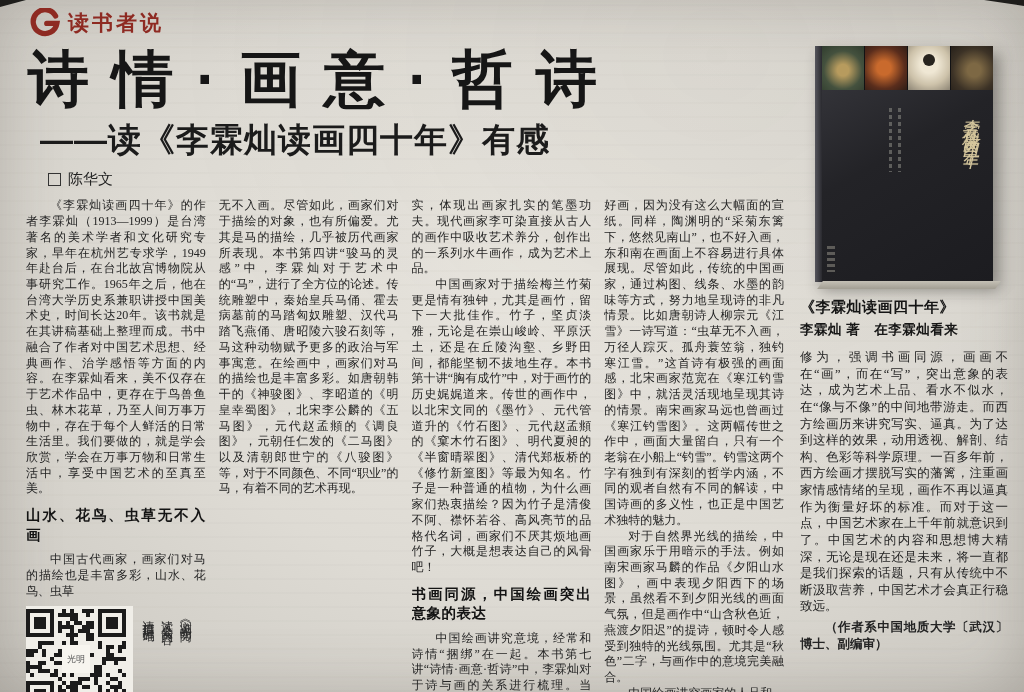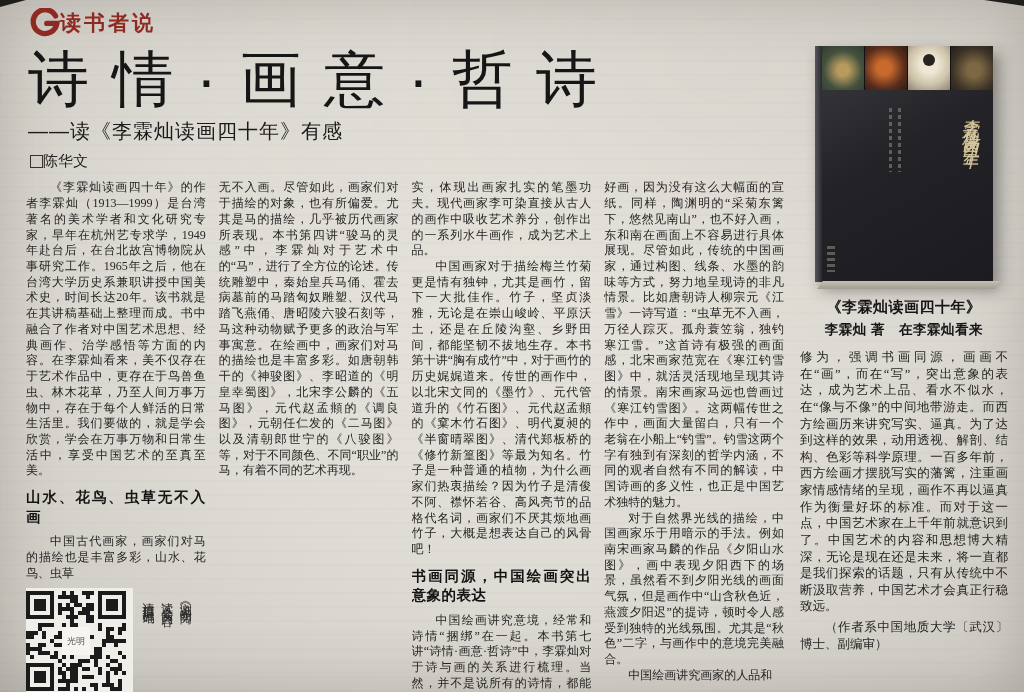--- a/index.html
+++ b/index.html
@@ -23,49 +23,49 @@
       radial-gradient(ellipse at 70% 8%, rgba(110,105,95,.10), transparent 55%);
   }
   .corner{position:absolute;background:#1e1d1b;}
   .corner.tl{left:0;top:0;width:26px;height:7px;clip-path:polygon(0 0,100% 0,0 100%);}
   .corner.tr{right:0;top:0;width:40px;height:6px;clip-path:polygon(0 0,100% 0,100% 100%);}
 
   .main{display:flex;gap:16px;position:relative;}
   .left{width:758px;flex:0 0 auto;}
 
   
-  .masthead{display:flex;align-items:center;height:34px;margin-left:4px;}
+  .masthead{display:flex;align-items:center;gap:8px;height:34px;margin-left:4px;}
   .logo-g{width:30px;height:30px;display:inline-block;}
   .logo-text{
     font-family:"Liberation Sans", sans-serif;font-weight:bold;
     font-size:21px;color:#8e2a22;letter-spacing:3px;
   }
   h1.title{
     margin:8px 0 0 2px;font-family:"Liberation Sans", sans-serif;
-    font-weight:400;font-size:61px;line-height:1.04;color:#161616;
+    font-weight:700;font-size:61px;line-height:1.04;color:#161616;
     letter-spacing:.38em;white-space:nowrap;
   }
   h2.subtitle{
-    margin:7px 0 0 2px;font-family:"Liberation Sans", sans-serif;
-    font-weight:normal;font-size:20px;color:#1b1b1b;letter-spacing:1px;
-  }
-  .author{margin:7px 0 0 4px;font-size:15px;color:#222;display:flex;align-items:center;text-align:center;}
+    margin:7px 0 0 14px;font-family:"Liberation Sans", sans-serif;
+    font-weight:bold;font-size:33px;color:#1b1b1b;letter-spacing:1px;
+  }
+  .author{margin:7px 0 0 22px;font-size:15px;color:#222;display:flex;align-items:center;gap:7px;text-align:center;}
   .author .sq{width:11px;height:11px;border:1.5px solid #333;display:inline-block;}
 
   
   .columns{display:flex;gap:13px;height:521px;margin-top:9px;}
   .col{flex:1 1 0;overflow:hidden;}
   .colblocks{font-size:12px;line-height:1.31;color:#242424;text-align:justify;}
   .colblocks p{margin:0;}
   .colblocks p.indent{text-indent:2em;}
   .colblocks .subhead{
     font-family:"Liberation Sans", sans-serif;font-weight:bold;color:#141414;
     font-size:14.5px;line-height:1.35;margin:9px 0 7px 0;letter-spacing:.5px;
   }
-  .colblocks .byline{font-family:"Liberation Sans", sans-serif;font-weight:normal;margin-top:4px;}
+  .colblocks .byline{font-family:"Liberation Sans", sans-serif;font-weight:bold;margin-top:4px;}
 
   
   .qr-block{display:flex;gap:9px;margin-top:10px;align-items:flex-start;}
   .qr-svg{background:#f0eee8;display:block;box-shadow:0 0 0 3px #f0eee8;}
   .qr-text{
     writing-mode:vertical-rl;white-space:pre-line;
     font-size:12px;line-height:1.55;letter-spacing:2px;color:#2a2a2a;
     height:118px;margin-top:2px;
   }
 
@@ -98,21 +98,21 @@
     font-family:"Liberation Serif", serif;text-shadow:0 0 1px rgba(214,199,157,.6);
   }
   .cover-lines{position:absolute;left:74px;top:62px;display:flex;gap:6px;}
   .cover-lines i{
     display:block;width:3px;height:64px;
     background:repeating-linear-gradient(#8d8d86 0 4px, transparent 4px 7px);opacity:.55;
   }
   .cover-mark{position:absolute;left:12px;bottom:10px;width:8px;height:26px;
     background:repeating-linear-gradient(#9a978c 0 3px, transparent 3px 6px);opacity:.5;}
   .book-caption{
-    margin-top:16px;text-align:center;font-family:"Liberation Sans", sans-serif;
+    margin-top:16px;text-align:left;font-family:"Liberation Sans", sans-serif;
     font-weight:bold;color:#161616;
   }
   .book-caption .l1{font-size:15px;letter-spacing:.5px;}
   .book-caption .l2{font-size:13.5px;margin-top:4px;letter-spacing:.5px;}
   .col5 .colblocks{margin-top:10px;font-size:12.5px;line-height:1.33;}
 </style>
 </head>
 <body>
 
 <div class="page">

